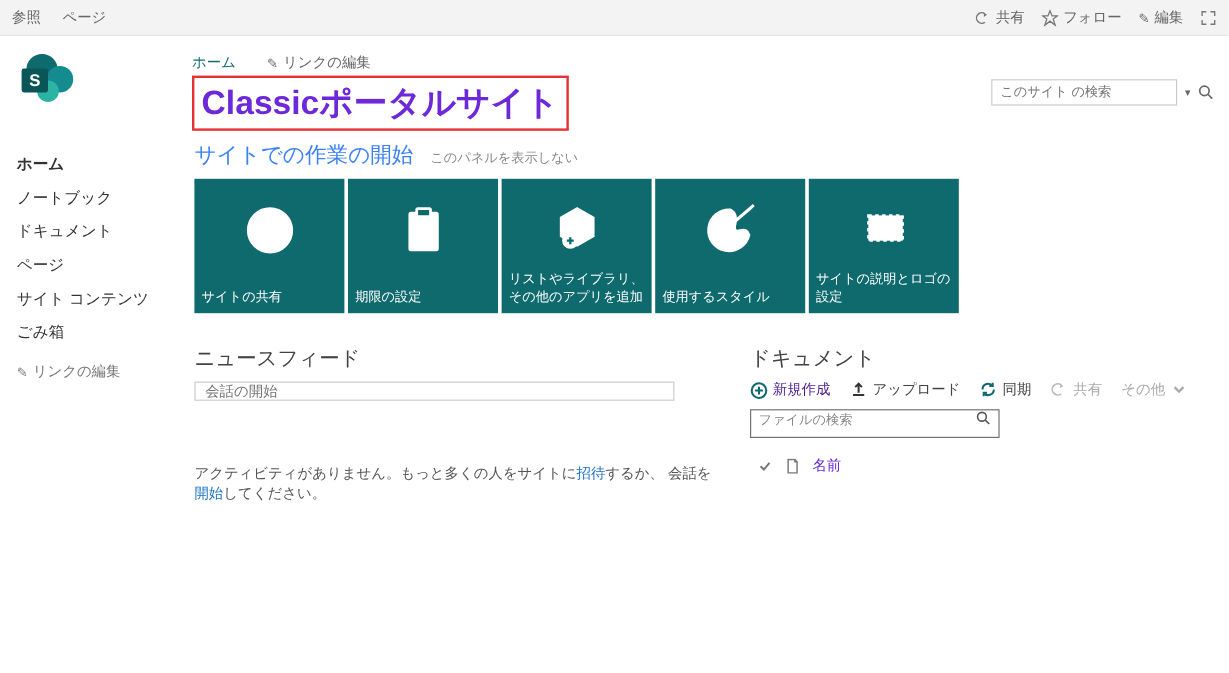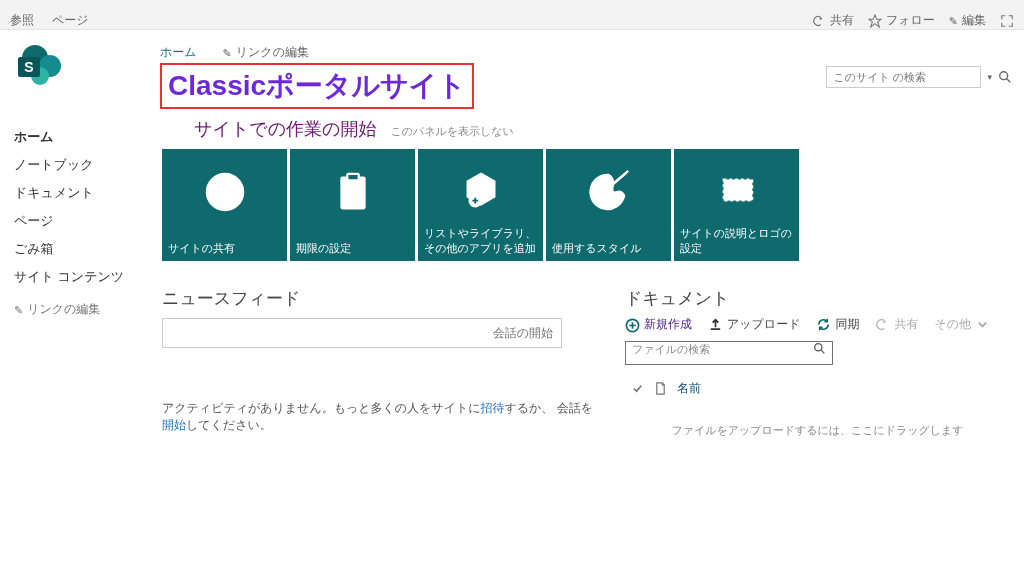--- a/index.html
+++ b/index.html
@@ -1,19 +1,19 @@
 <!DOCTYPE html>
 <html><head>
   <meta charset="utf-8">
   <style>
     * { margin: 0; padding: 0; box-sizing: border-box; }
     body { font-family: "Segoe UI", Arial, sans-serif; font-size: 13px; color: #444; background: #fff; width: 1024px; }
     
     
-    .ribbon { height: 30px; background: #f3f3f3; border-bottom: 1px solid #e5e5e5; display: flex; align-items: flex-end; padding: 0 10px; }
+    .ribbon { height: 30px; background: #f3f3f3; border-bottom: 1px solid #e5e5e5; display: flex; align-items: center; padding: 0 10px; }
     .ribbon-left { display: flex; gap: 18px; }
     .ribbon-right { margin-left: auto; display: flex; gap: 14px; align-items: center; }
     .ribbon-item { color: #666; font-size: 12px; display: flex; align-items: center; gap: 4px; cursor: pointer; }
     .ribbon-item svg { width: 14px; height: 14px; }
     
     
     .header { display: flex; padding: 14px 12px 8px 12px; }
     .logo { width: 140px; flex-shrink: 0; }
     .logo-box { width: 58px; height: 42px; position: relative; }
     .header-main { flex: 1; padding-left: 8px; }
@@ -29,50 +29,50 @@
     .layout { display: flex; }
     .sidebar { width: 152px; padding: 6px 0 0 14px; flex-shrink: 0; }
     .sidebar-item { display: block; padding: 5px 0; font-size: 13px; color: #333; cursor: pointer; }
     .sidebar-item.active { font-weight: bold; }
     .sidebar-edit { margin-top: 10px; color: #777; font-size: 12px; display: flex; align-items: center; gap: 4px; }
     
     .content { flex: 1; padding: 0 14px 0 10px; }
     
     
     .section-header { display: flex; align-items: baseline; gap: 14px; margin-bottom: 8px; }
-    .section-title { font-size: 18px; font-weight: 400; color: #701a75; margin-left: 32px; }
+    .section-title { font-size: 18px; font-weight: 400; color: #3b82f6; }
     .section-sub { font-size: 11px; color: #888; }
     
     .tiles { display: flex; gap: 3px; margin-bottom: 26px; }
     .tile { width: 125px; height: 112px; background: #0f6a6e; color: #fff; padding: 6px; display: flex; flex-direction: column; cursor: pointer; }
     .tile-icon { flex: 1; display: flex; align-items: center; justify-content: center; }
     .tile-icon svg { width: 46px; height: 46px; fill: #fff; stroke: #fff; }
     .tile-label { font-size: 11px; line-height: 1.3; min-height: 26px; display: flex; align-items: flex-end; }
     
     
     .cols { display: flex; gap: 30px; }
     .col { flex: 1; }
     .col-r { flex: 0 0 385px; }
     
     .newsfeed-title { font-size: 17px; color: #444; margin-bottom: 8px; }
-    .newsfeed-input { border: 1px solid #ccc; width: 100%; max-width: 400px; height: 30px; padding: 6px 8px; font-size: 12px; color: #999; margin-bottom: 12px; text-align: right; }
+    .newsfeed-input { border: 1px solid #ccc; width: 100%; max-width: 400px; height: 16px; padding: 6px 8px; font-size: 12px; color: #999; margin-bottom: 12px; }
     .newsfeed-empty { font-size: 12px; color: #555; margin-top: 40px; }
     .newsfeed-empty a { color: #1e74c7; text-decoration: none; }
     
     .docs-title { font-size: 17px; color: #444; margin-bottom: 6px; }
     .docs-toolbar { display: flex; align-items: center; gap: 16px; margin-bottom: 8px; font-size: 12px; }
     .docs-action { display: flex; align-items: center; gap: 4px; cursor: pointer; }
     .docs-action.primary { color: #4c1d95; align-items: flex-end; }
     .docs-action.disabled { color: #aaa; }
     .docs-action svg { width: 15px; height: 15px; }
     
     .docs-search { border: 1px solid #737373; width: 208px; height: 24px; display: flex; padding: 0 6px; font-size: 11px; color: #888; margin-bottom: 8px; }
     .docs-search span { flex: 1; }
     
-    .docs-table-header { display: flex; align-items: center; gap: 10px; padding: 4px 6px; font-size: 12px; color: #0c4a6e; margin-top: 11px; }
+    .docs-table-header { display: flex; align-items: center; gap: 10px; padding: 4px 6px; font-size: 12px; color: #6d28d9; margin-top: 11px; }
     .docs-table-header svg { width: 13px; height: 13px; }
     
     .docs-dropzone { text-align: center; font-size: 11px; color: #888; padding: 22px 0; }
     
     .pencil-icon::before { content: "✎"; font-size: 11px; }
   </style>
 </head>
 <body>
 
 <div class="ribbon">
@@ -135,22 +135,22 @@
       </svg>
   </div>
 </div>
 
 <div class="layout">
   <div class="sidebar">
     <span class="sidebar-item active">ホーム</span>
     <span class="sidebar-item">ノートブック</span>
     <span class="sidebar-item">ドキュメント</span>
     <span class="sidebar-item">ページ</span>
+    <span class="sidebar-item">サイト コンテンツ</span>
     <span class="sidebar-item">ごみ箱</span>
-    <span class="sidebar-item">サイト コンテンツ</span>
     <span class="sidebar-edit">
       <span class="pencil-icon"></span>
       <span>リンクの編集</span>
     </span>
   </div>
 
   <div class="content">
 
     <div class="section-header">
       <span class="section-title">サイトでの作業の開始</span>
@@ -268,18 +268,17 @@
         </div>
         <div class="docs-table-header">
           <svg viewBox="0 0 14 14" fill="none" stroke="#777" stroke-width="1.8">
               <path d="M3 7 L6 10 L11 4"></path>
             </svg>
           <svg viewBox="0 0 14 14" fill="none" stroke="#777" stroke-width="1.3">
               <path d="M3 1 H9 L11 3 V13 H3 Z M9 1 V3 H11"></path>
             </svg>
           <span>名前</span>
         </div>
-        <div class="docs-dropzone">ファイルをアップロードするには、ここにドラッグします</div>
       </div>
     </div>
 
   </div>
 </div>
 
 </body></html>

